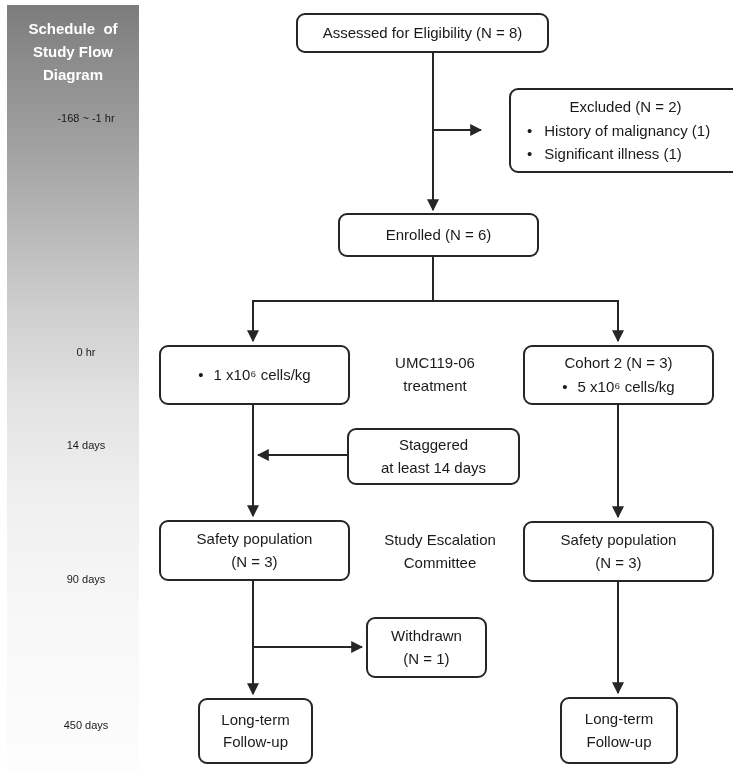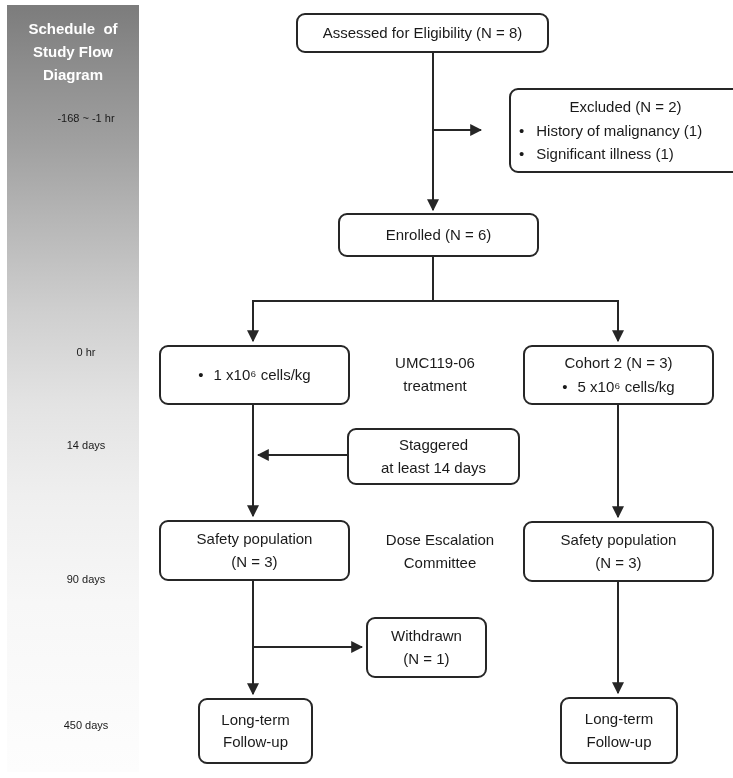--- a/index.html
+++ b/index.html
@@ -39,21 +39,21 @@
   .box{
     position:absolute;background:#ffffff;border:2px solid #262626;border-radius:9px;
     display:flex;flex-direction:column;align-items:center;justify-content:center;
     font-size:15px;line-height:1.5;text-align:center;box-sizing:border-box;
   }
   .multiline{white-space:pre-line;}
   .bullet-row{display:flex;align-items:baseline;white-space:nowrap;line-height:1.55;}
   .bullet{display:inline-block;}
   .bullet::before{content:"\2022";}
   .bullet{margin-right:12px;}
-  .excluded .list{align-self:flex-start;padding-left:8px;text-align:center;}
+  .excluded .list{align-self:flex-start;padding-left:16px;text-align:center;}
   .cohort .bullet{margin-right:10px;}
 
   .eligibility{left:296px;top:13px;width:253px;height:40px;}
   .excluded{left:485px;top:88px;width:233px;height:85px;padding:4px 0;margin-left:24px;}
   .enrolled{left:338px;top:213px;width:201px;height:44px;}
   .cohort1{left:159px;top:345px;width:191px;height:60px;}
   .cohort2{left:523px;top:345px;width:191px;height:60px;}
   .staggered{left:347px;top:428px;width:173px;height:57px;}
   .safety1{left:159px;top:520px;width:191px;height:61px;}
   .safety2{left:523px;top:521px;width:191px;height:61px;}
@@ -142,21 +142,21 @@
 treatment</div>
 
   <div class="box staggered multiline">Staggered
 at least 14 days</div>
 
   <div class="box safety1 multiline">Safety population
 (N = 3)</div>
   <div class="box safety2 multiline">Safety population
 (N = 3)</div>
 
-  <div class="note dec-note">Dose Escalation
+  <div class="note dec-note">Study Escalation
 Committee</div>
 
   <div class="box withdrawn multiline">Withdrawn
 (N = 1)</div>
 
   <div class="box followup1 multiline">Long-term
 Follow-up</div>
   <div class="box followup2 multiline">Long-term
 Follow-up</div>
 

